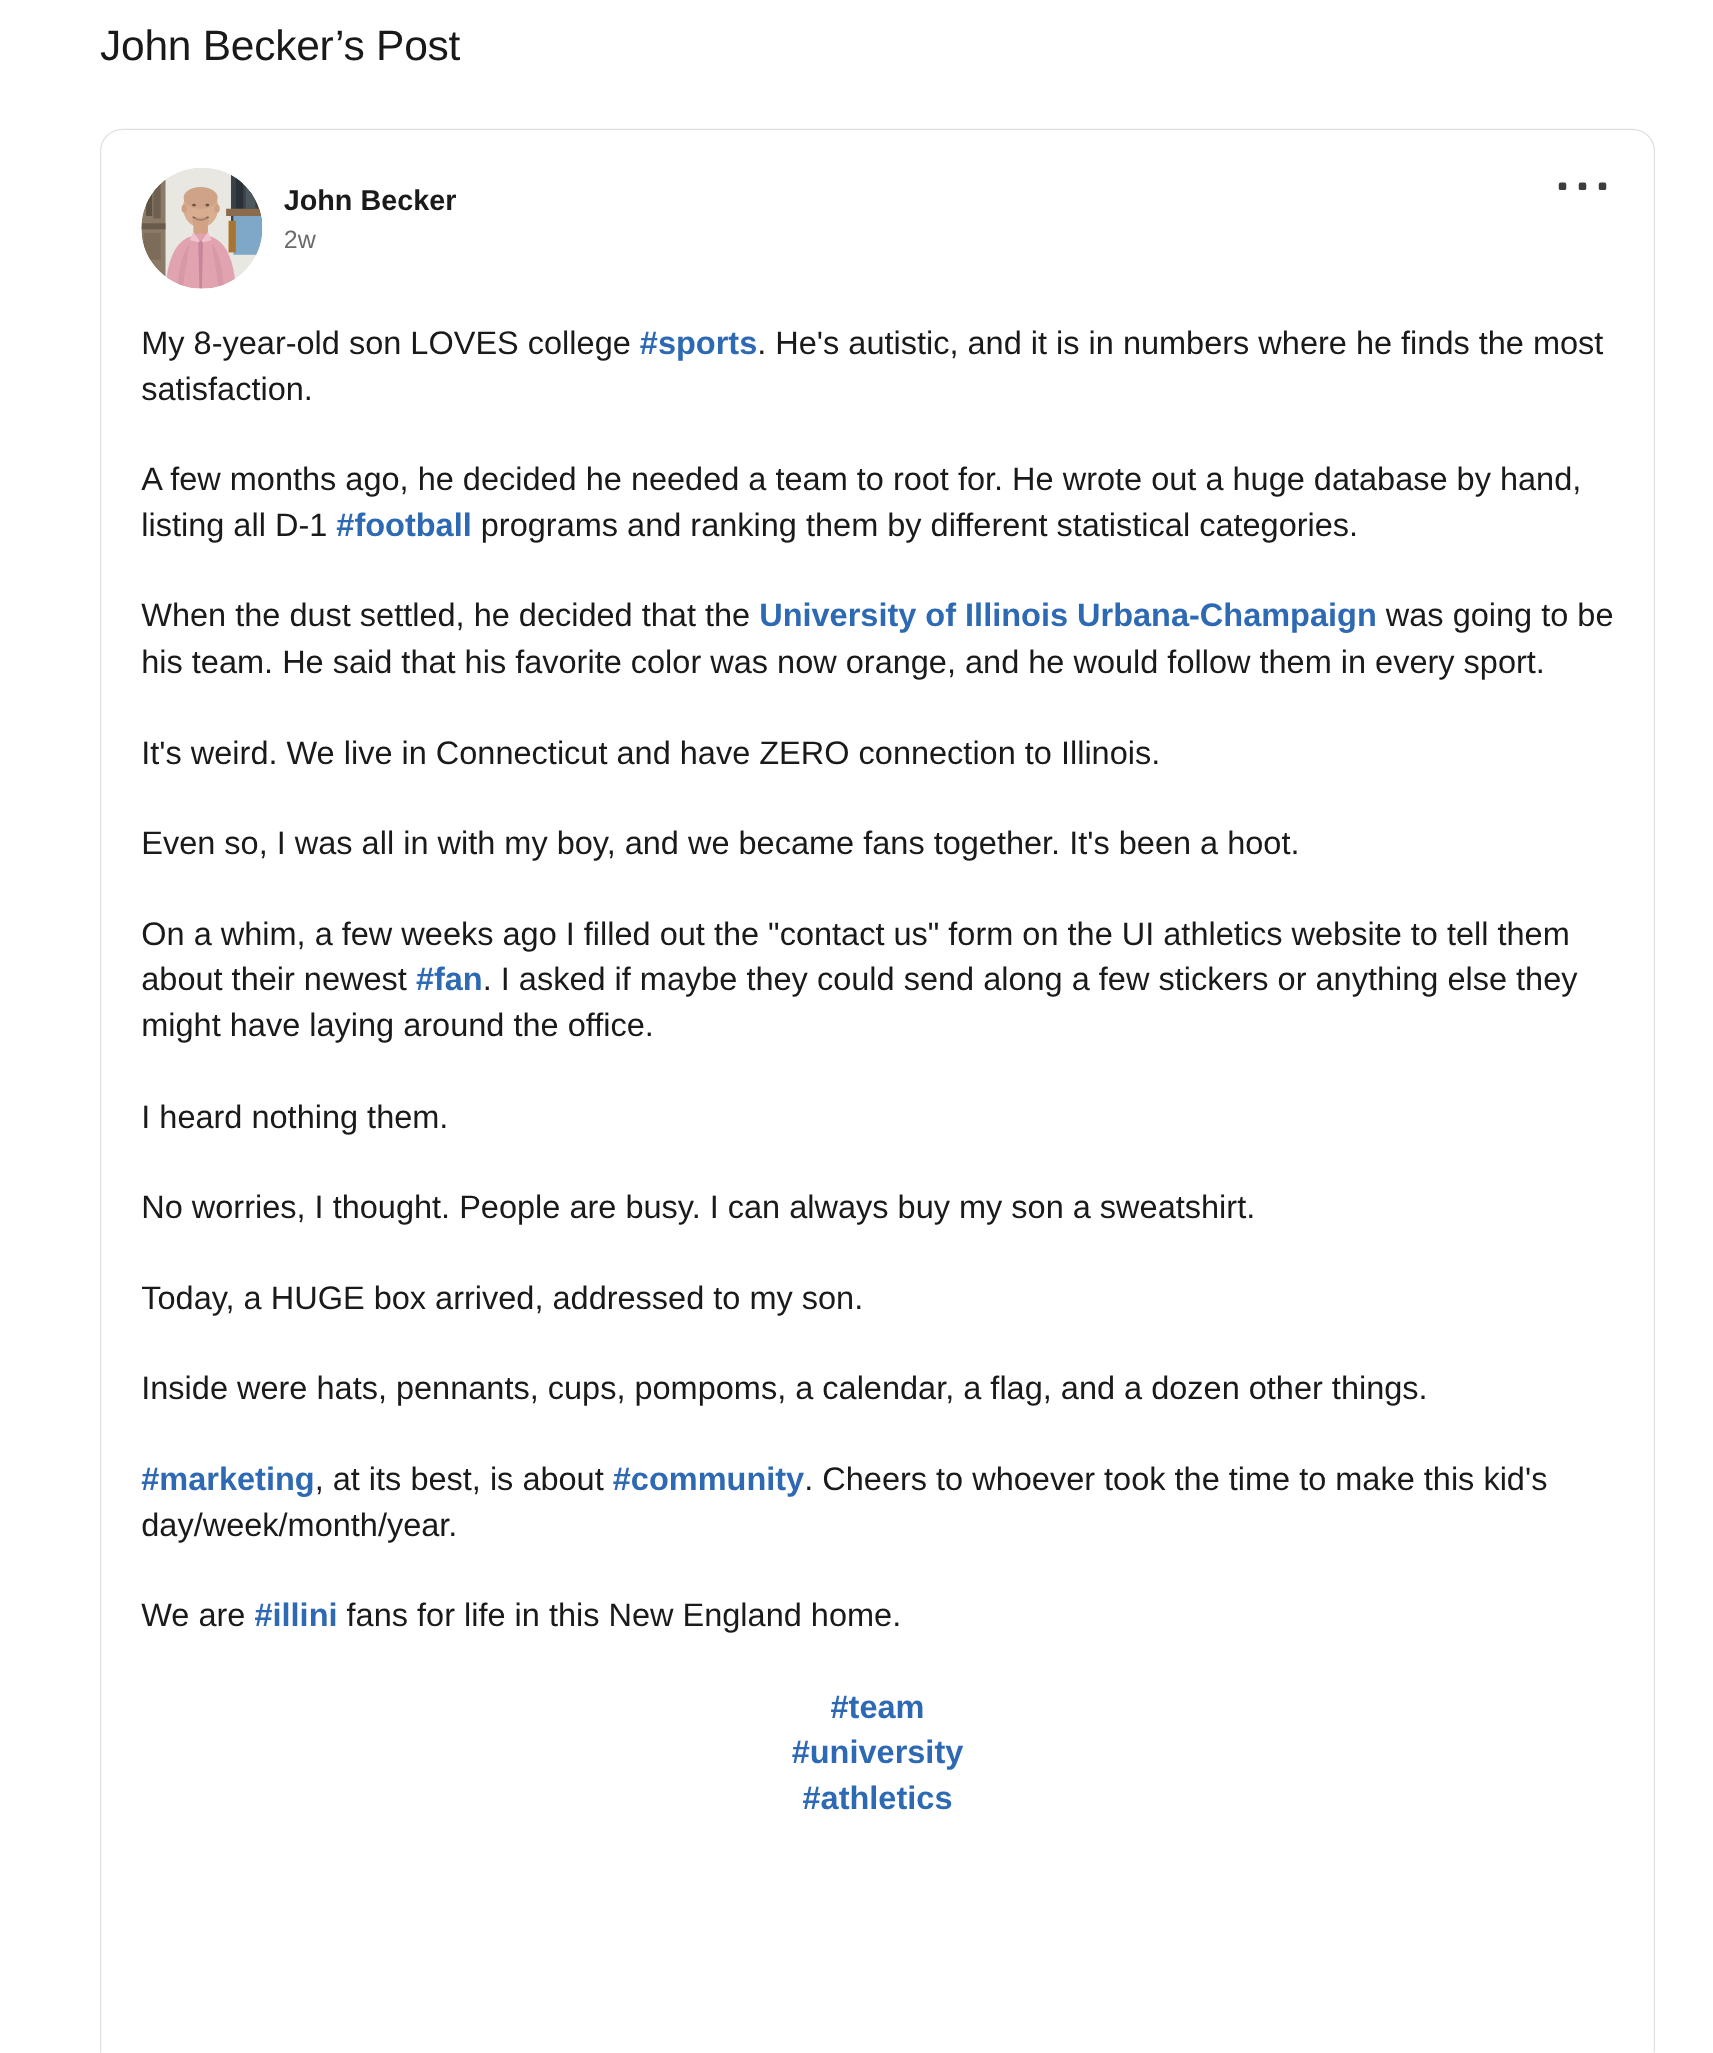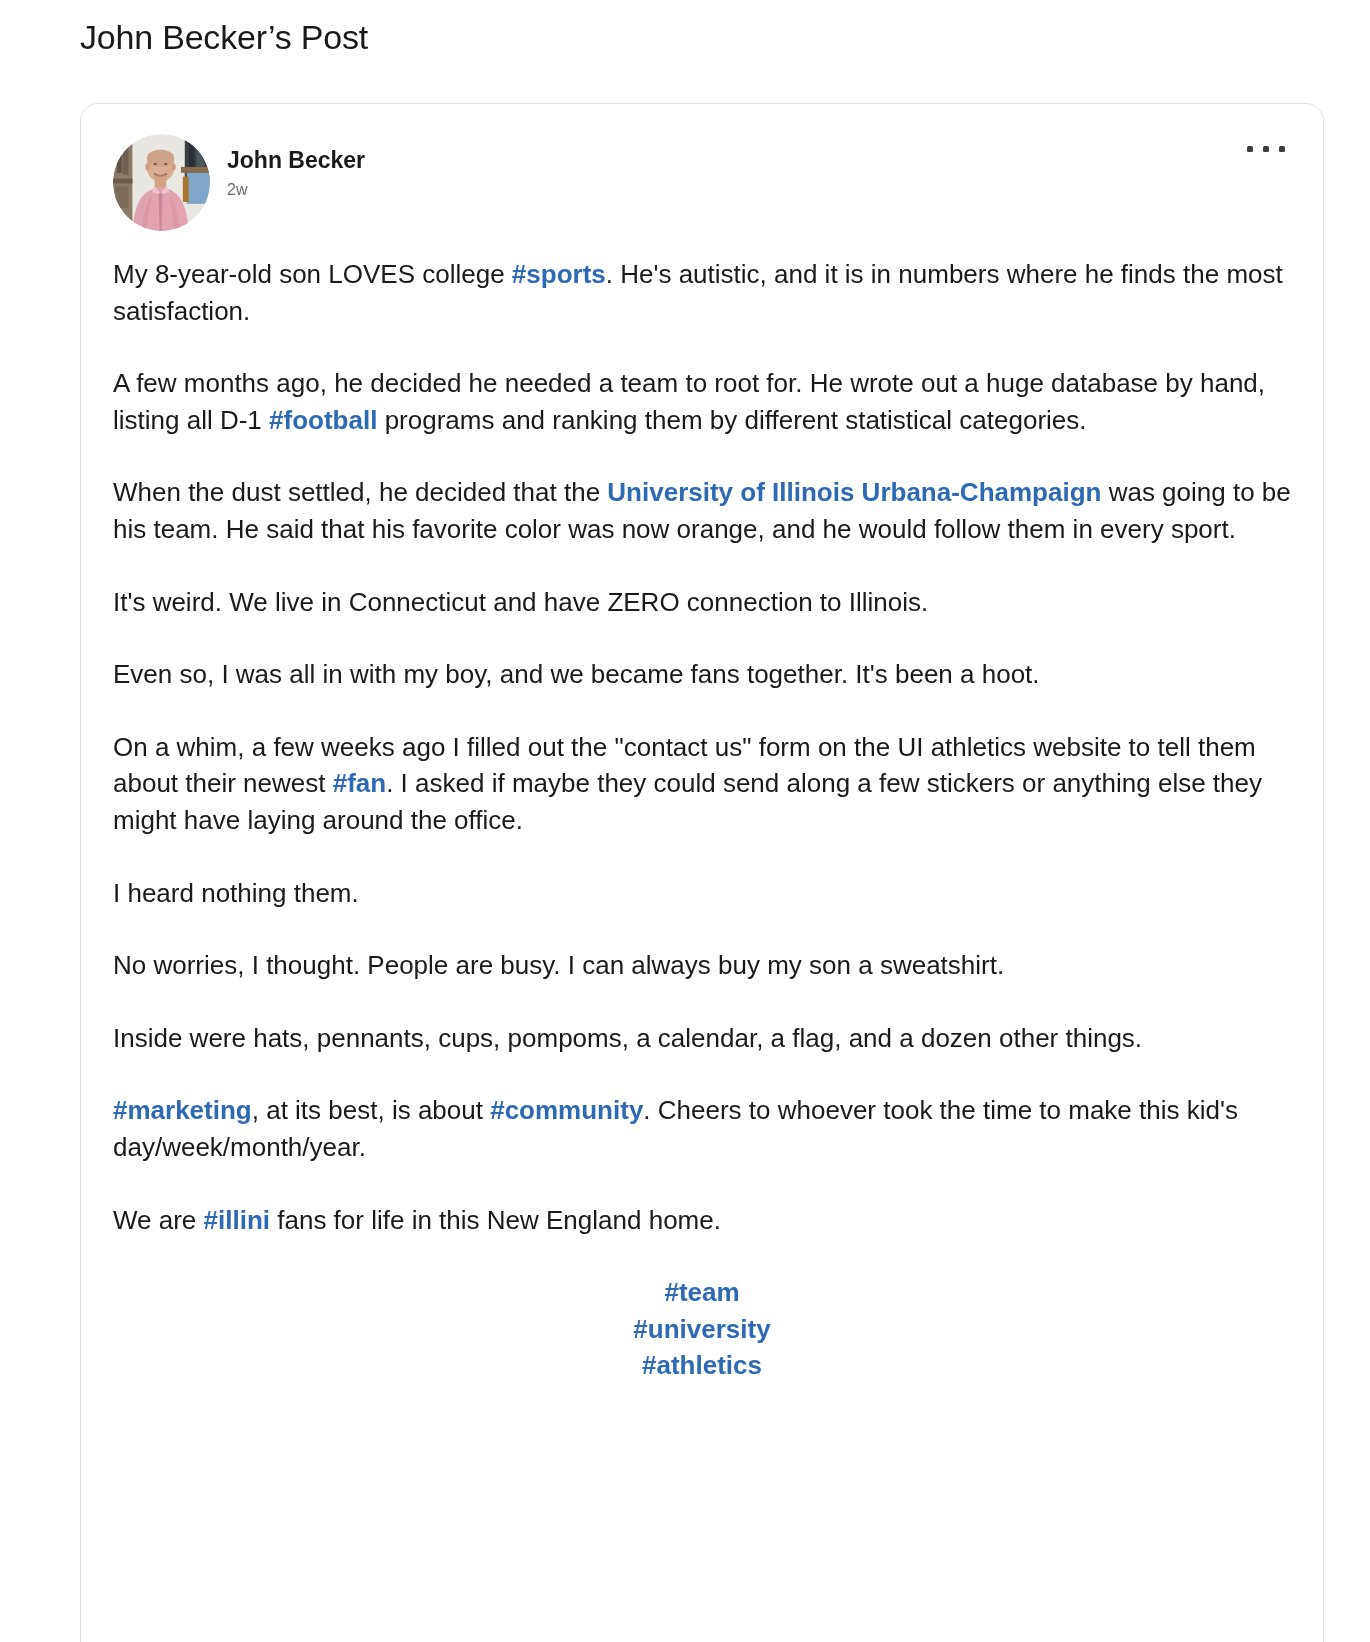--- a/index.html
+++ b/index.html
@@ -41,21 +41,21 @@
     width:97px;height:97px;border-radius:50%;
     overflow:hidden;flex:none;cursor:pointer;
     display:block;
   }
   .avatar svg{display:block;width:100%;height:100%;}
   .author-block{margin:13px 0 0 17px;}
   .author-name{
     font-size:23px;font-weight:700;color:#1a1a1a;line-height:1.2;text-align:right;
   }
   .timestamp{
-    font-size:16px;color:var(--muted);margin-top:5px;line-height:1.2;
+    font-size:20px;color:var(--muted);margin-top:5px;line-height:1.2;
   }
   .menu-btn{
     position:absolute;top:2px;right:-4px;
     background:none;border:none;cursor:pointer;
     padding:10px;
   }
   .ellipsis{display:flex;gap:10px;}
   .ellipsis .dot{
     width:6px;height:6px;background:var(--dots);border-radius:1.5px;
   }
@@ -146,19 +146,20 @@
 
   <div class="post-body">
       <p>My 8-year-old son LOVES college <a class="tag">#sports</a>. He's autistic, and it is in numbers where he finds the most satisfaction.</p>
       <p>A few months ago, he decided he needed a team to root for. He wrote out a huge database by hand, listing all D-1 <a class="tag">#football</a> programs and ranking them by different statistical categories.</p>
       <p>When the dust settled, he decided that the <a class="link">University of Illinois Urbana-Champaign</a> was going to be his team. He said that his favorite color was now orange, and he would follow them in every sport.</p>
       <p>It's weird. We live in Connecticut and have ZERO connection to Illinois.</p>
       <p>Even so, I was all in with my boy, and we became fans together. It's been a hoot.</p>
       <p>On a whim, a few weeks ago I filled out the "contact us" form on the UI athletics website to tell them about their newest <a class="tag">#fan</a>. I asked if maybe they could send along a few stickers or anything else they might have laying around the office.</p>
       <p>I heard nothing them.</p>
       <p>No worries, I thought. People are busy. I can always buy my son a sweatshirt.</p>
+      <p>Today, a HUGE box arrived, addressed to my son.</p>
       <p>Inside were hats, pennants, cups, pompoms, a calendar, a flag, and a dozen other things.</p>
       <p><a class="tag">#marketing</a>, at its best, is about <a class="tag">#community</a>. Cheers to whoever took the time to make this kid's day/week/month/year.</p>
       <p>We are <a class="tag">#illini</a> fans for life in this New England home.</p>
       <p class="tag-list"><a class="tag">#team</a><br><a class="tag">#university</a><br><a class="tag">#athletics</a></p>
     </div>
 
 </div>
 
 </body></html>

